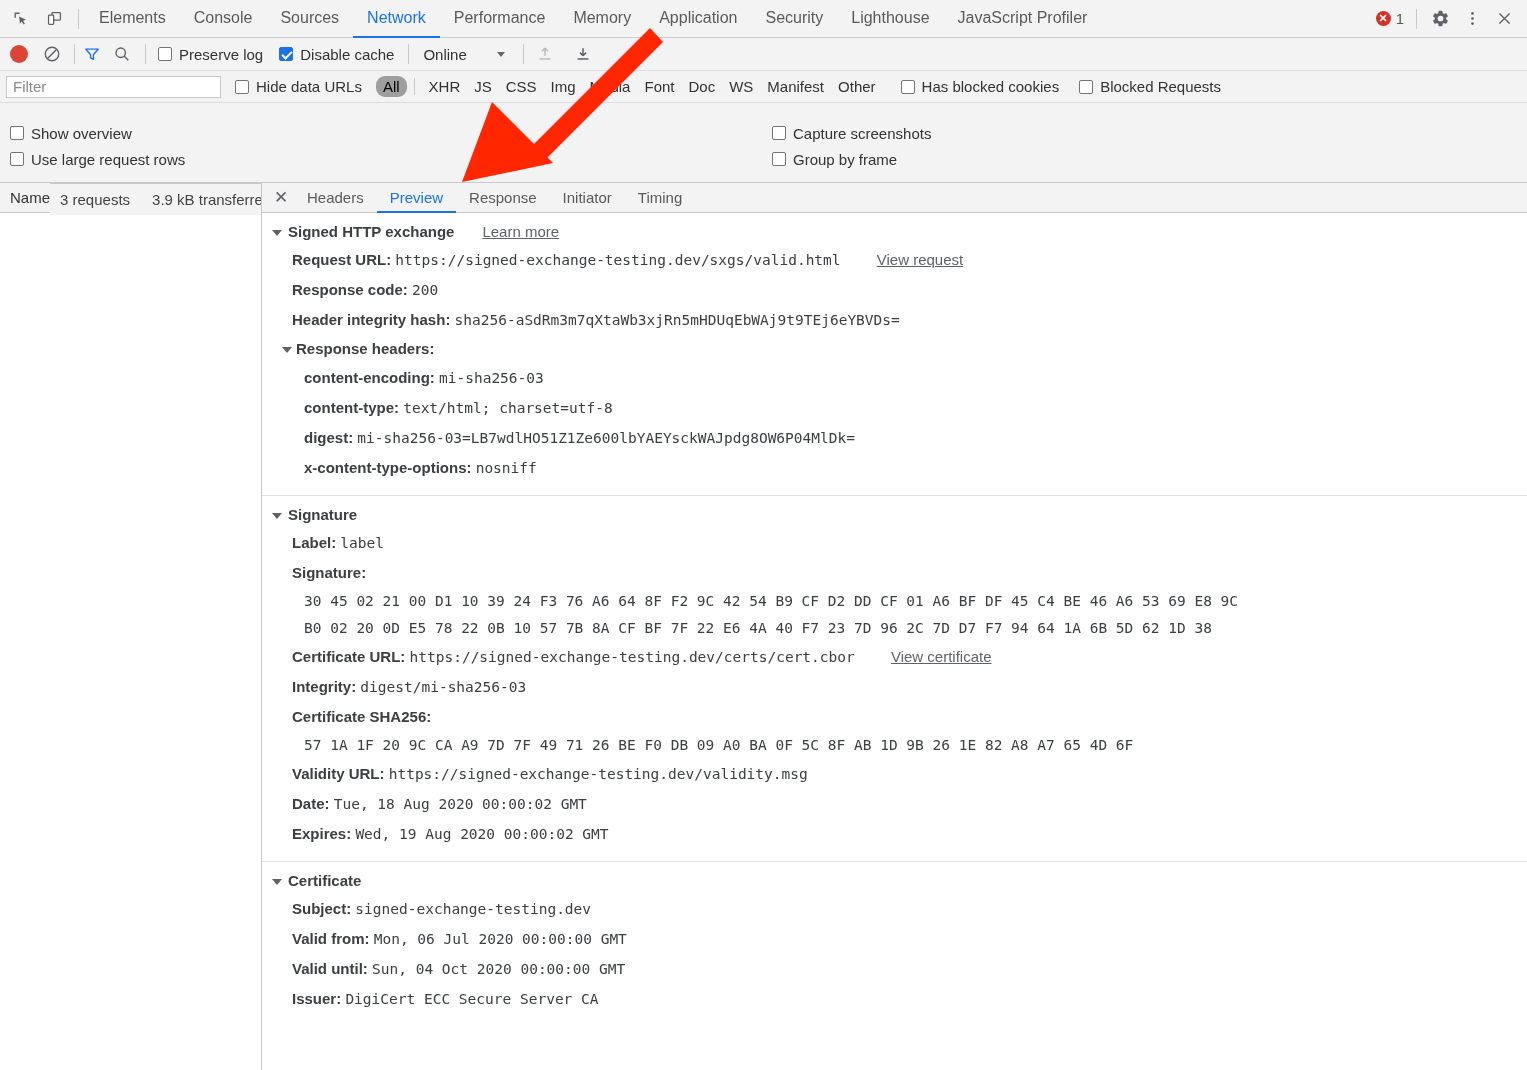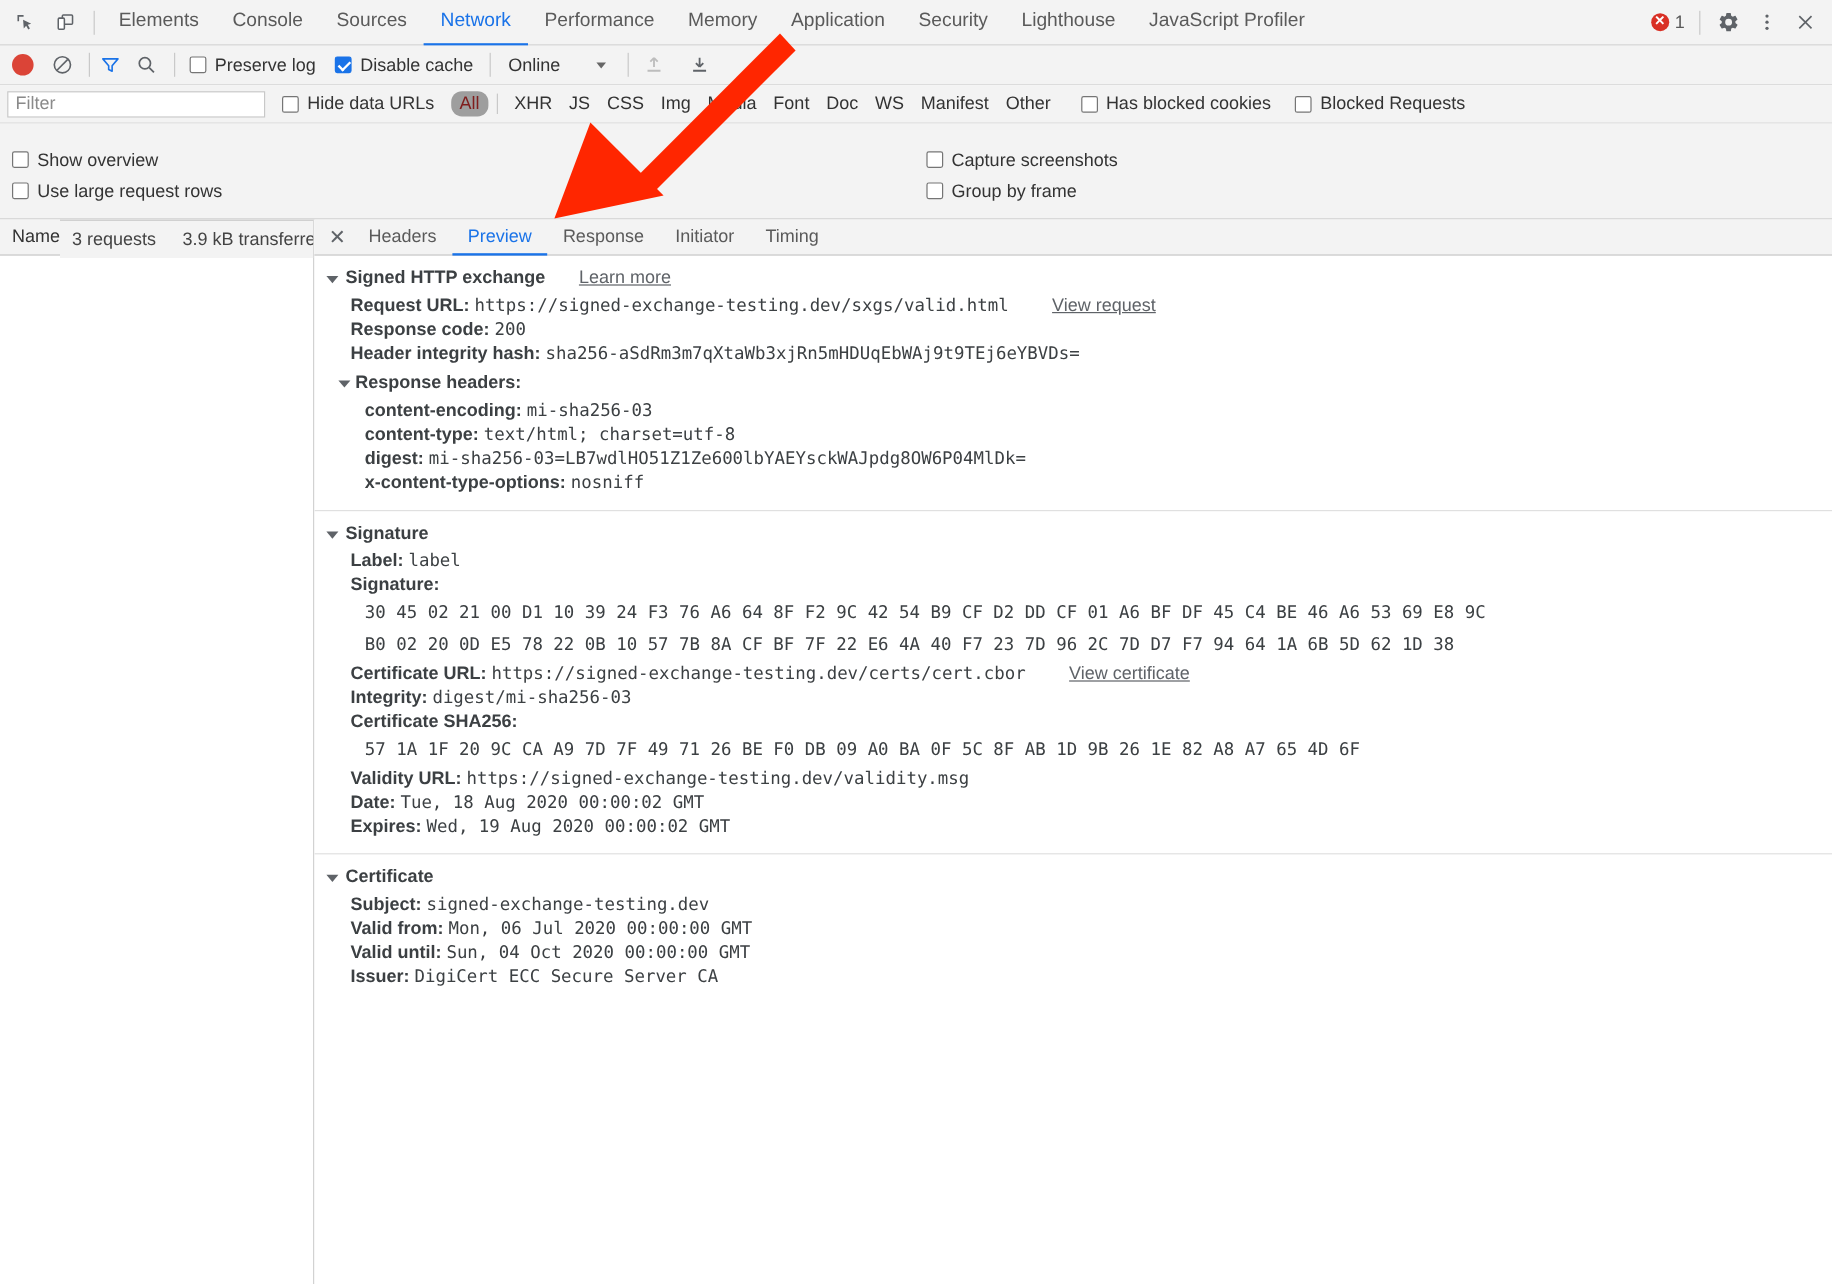--- a/index.html
+++ b/index.html
@@ -88,21 +88,21 @@
     border: 1px solid #c8c8c8; background: #fff;
     font-size: 15px; color: #333; padding: 0 6px;
     font-family: "Liberation Sans", sans-serif;
     outline: none; margin-right: 14px;
   }
   .filter-input::placeholder { color: #8a8a8a; }
   .ftype {
     font-size: 15px; color: #333; padding: 2px 7px; border-radius: 9px;
     cursor: pointer; white-space: nowrap;
   }
-  .ftype.sel { background: #9e9e9e; color: #7f1d1d; }
+  .ftype.sel { background: #9e9e9e; color: #000000; }
   .fsep { width: 1px; height: 17px; background: #c9c9c9; margin: 0 7px; }
 
   
   .settingspane {
     background: #f3f3f3;
     border-bottom: 1px solid #c8c8c8;
     padding: 9px 0 10px 0;
     position: relative;
   }
   .setrow { display: flex; align-items: center; height: 26px; }
@@ -162,21 +162,21 @@
   .sect-title {
     font-size: 15px; font-weight: bold; color: #3c4043;
     display: flex; align-items: center; gap: 28px;
     margin-bottom: 5px;
   }
   .tri { width: 0; height: 0; border-left: 5px solid #5f6368; border-top: 4px solid transparent; border-bottom: 4px solid transparent; flex: none; cursor: pointer; }
   .tri.open { border-left: 5px solid transparent; border-right: 5px solid transparent; border-top: 6px solid #5f6368; border-bottom: none; margin-top: 2px; }
   .sect-title .tlabel { margin-left: -22px; }
   .linklike { font-size: 15px; font-weight: normal; color: #5f6368; text-decoration: underline; cursor: pointer; }
 
-  .kvline { font-size: 15px; color: #3c4043; line-height: 20px; padding-left: 20px; white-space: nowrap; }
+  .kvline { font-size: 15px; color: #3c4043; line-height: 30px; padding-left: 20px; white-space: nowrap; }
   .kvline .k { font-weight: bold; }
   .kvline .v { font-family: "DejaVu Sans Mono", monospace; font-size: 14.5px; }
   .kvline .lnk { display: inline-block; margin-left: 32px; color: #5f6368; text-decoration: underline; cursor: pointer; font-weight: normal; font-family: "Liberation Sans", sans-serif; font-size: 15px; }
   .indent2 { padding-left: 32px; }
   .subhead { font-size: 15px; font-weight: bold; color: #3c4043; line-height: 28px; padding-left: 10px; display: flex; align-items: center; gap: 4px; }
   .hexline { font-family: "DejaVu Sans Mono", monospace; font-size: 14.5px; color: #3c4043; line-height: 27px; padding-left: 32px; white-space: nowrap; letter-spacing: 0px; }
 
   
   .annot-arrow { position: absolute; left: 0; top: 0; pointer-events: none; z-index: 40; }
 </style>

